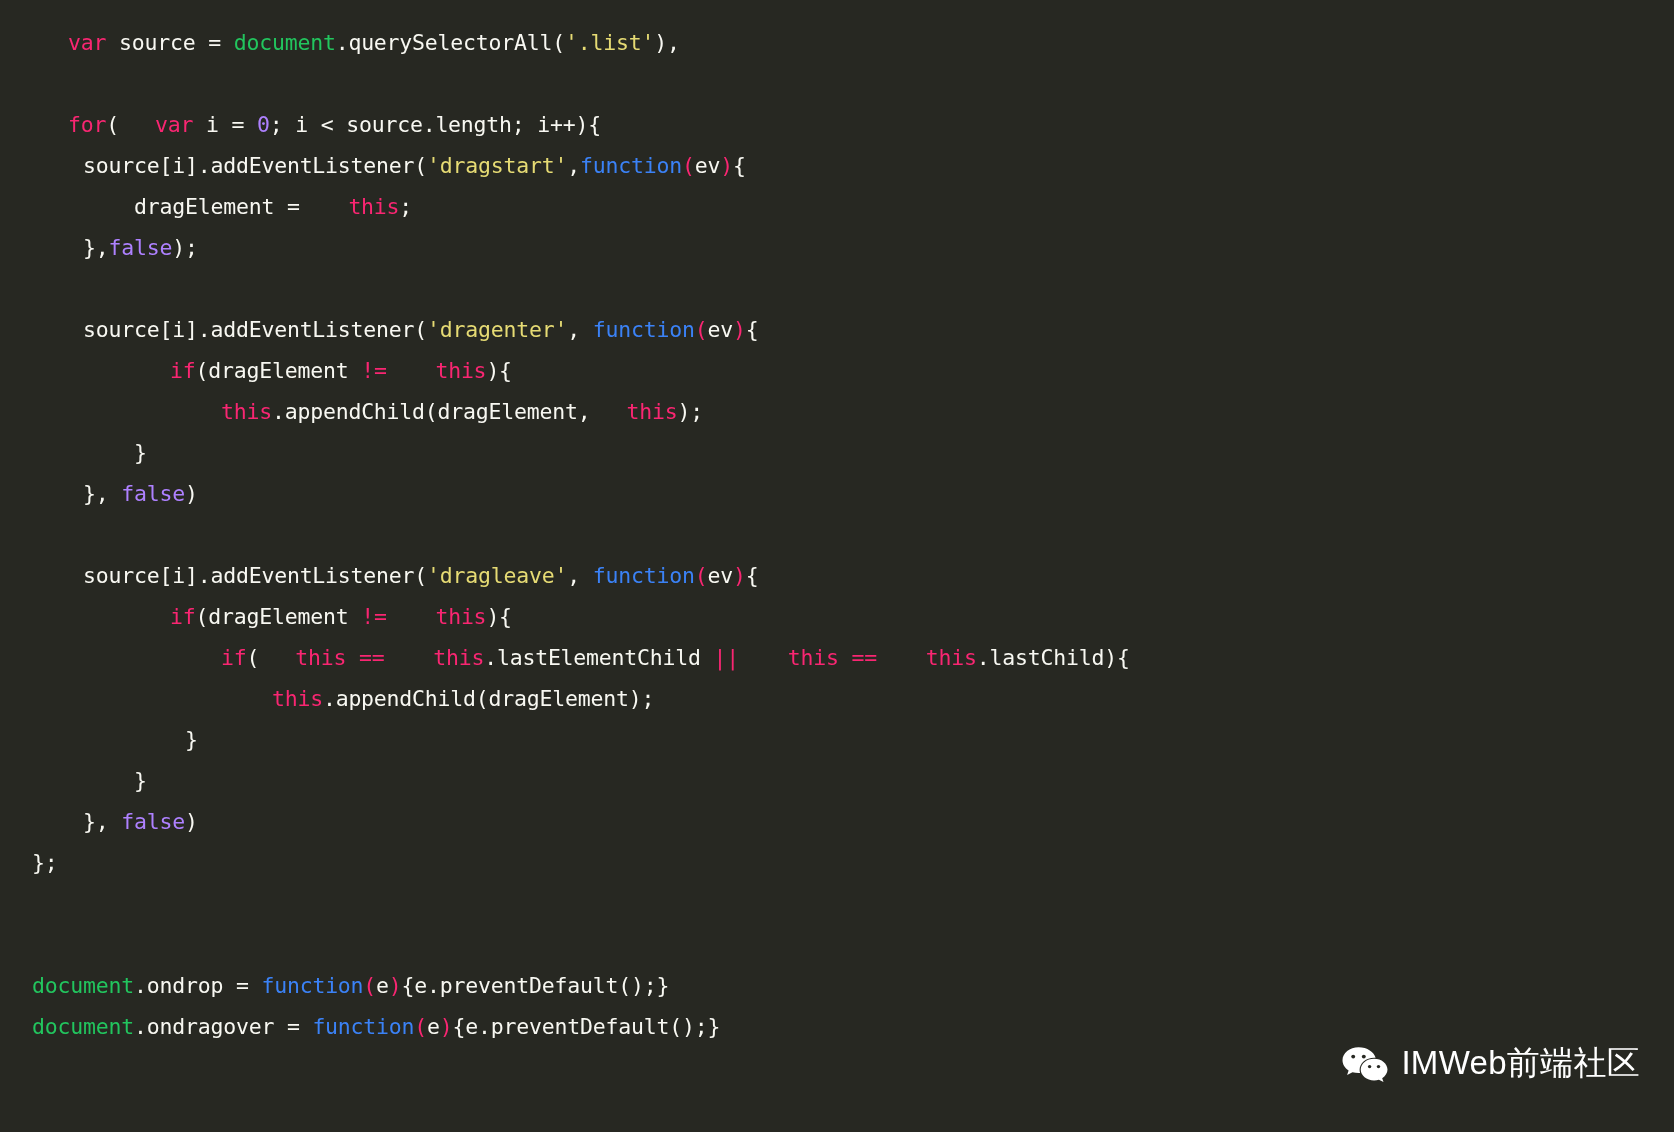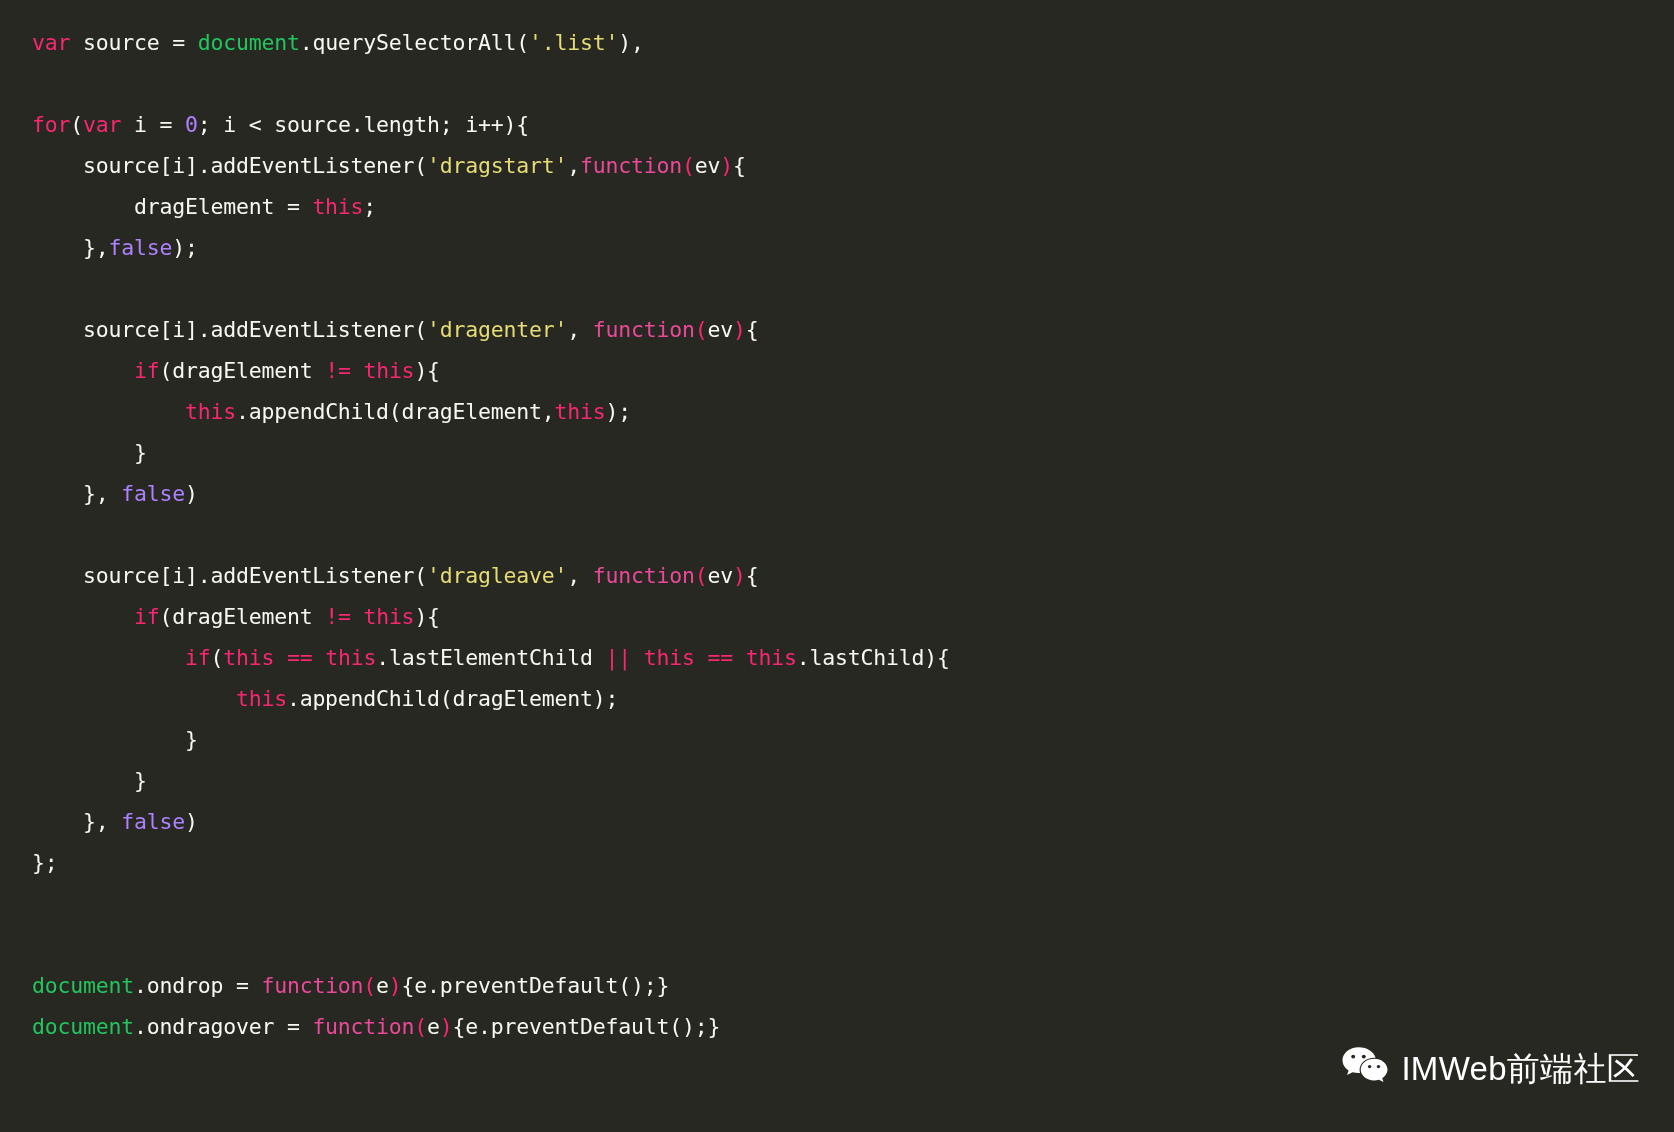--- a/index.html
+++ b/index.html
@@ -25,36 +25,36 @@
     font-family: "DejaVu Sans Mono", monospace;
     font-size: 21.5px;
     line-height: 41px;
     white-space: pre;
     color: #F8F8F2;
     letter-spacing: -0.2px;
   }
   .code-line.blank {
     color: transparent;
   }
-  .tok-kw       { color: #F92672; }
+  .tok-kw       { color: #F92672; margin-left: 36px; }
   .tok-ident    { color: #22c55e; }
   .tok-str      { color: #E6DB74; }
-  .tok-fn       { color: #ec4899; }
+  .tok-fn       { color: #3b82f6; }
   .tok-num      { color: #AE81FF; }
   .tok-lit      { color: #AE81FF; }
   .tok-punct    { color: #F92672; }
   .tok-plain    { color: #F8F8F2; }
 
   
   #watermark {
     position: absolute;
     right: 34px;
     bottom: 47px;
     display: flex;
-    align-items: flex-end;
+    align-items: flex-start;
     gap: 13px;
   }
   #watermark .wm-text {
     font-family: "Liberation Sans", sans-serif;
     font-size: 33px;
     color: #FFFFFF;
     line-height: 1;
     letter-spacing: 0.3px;
   }
   .wechat-glyph { display: block; }

